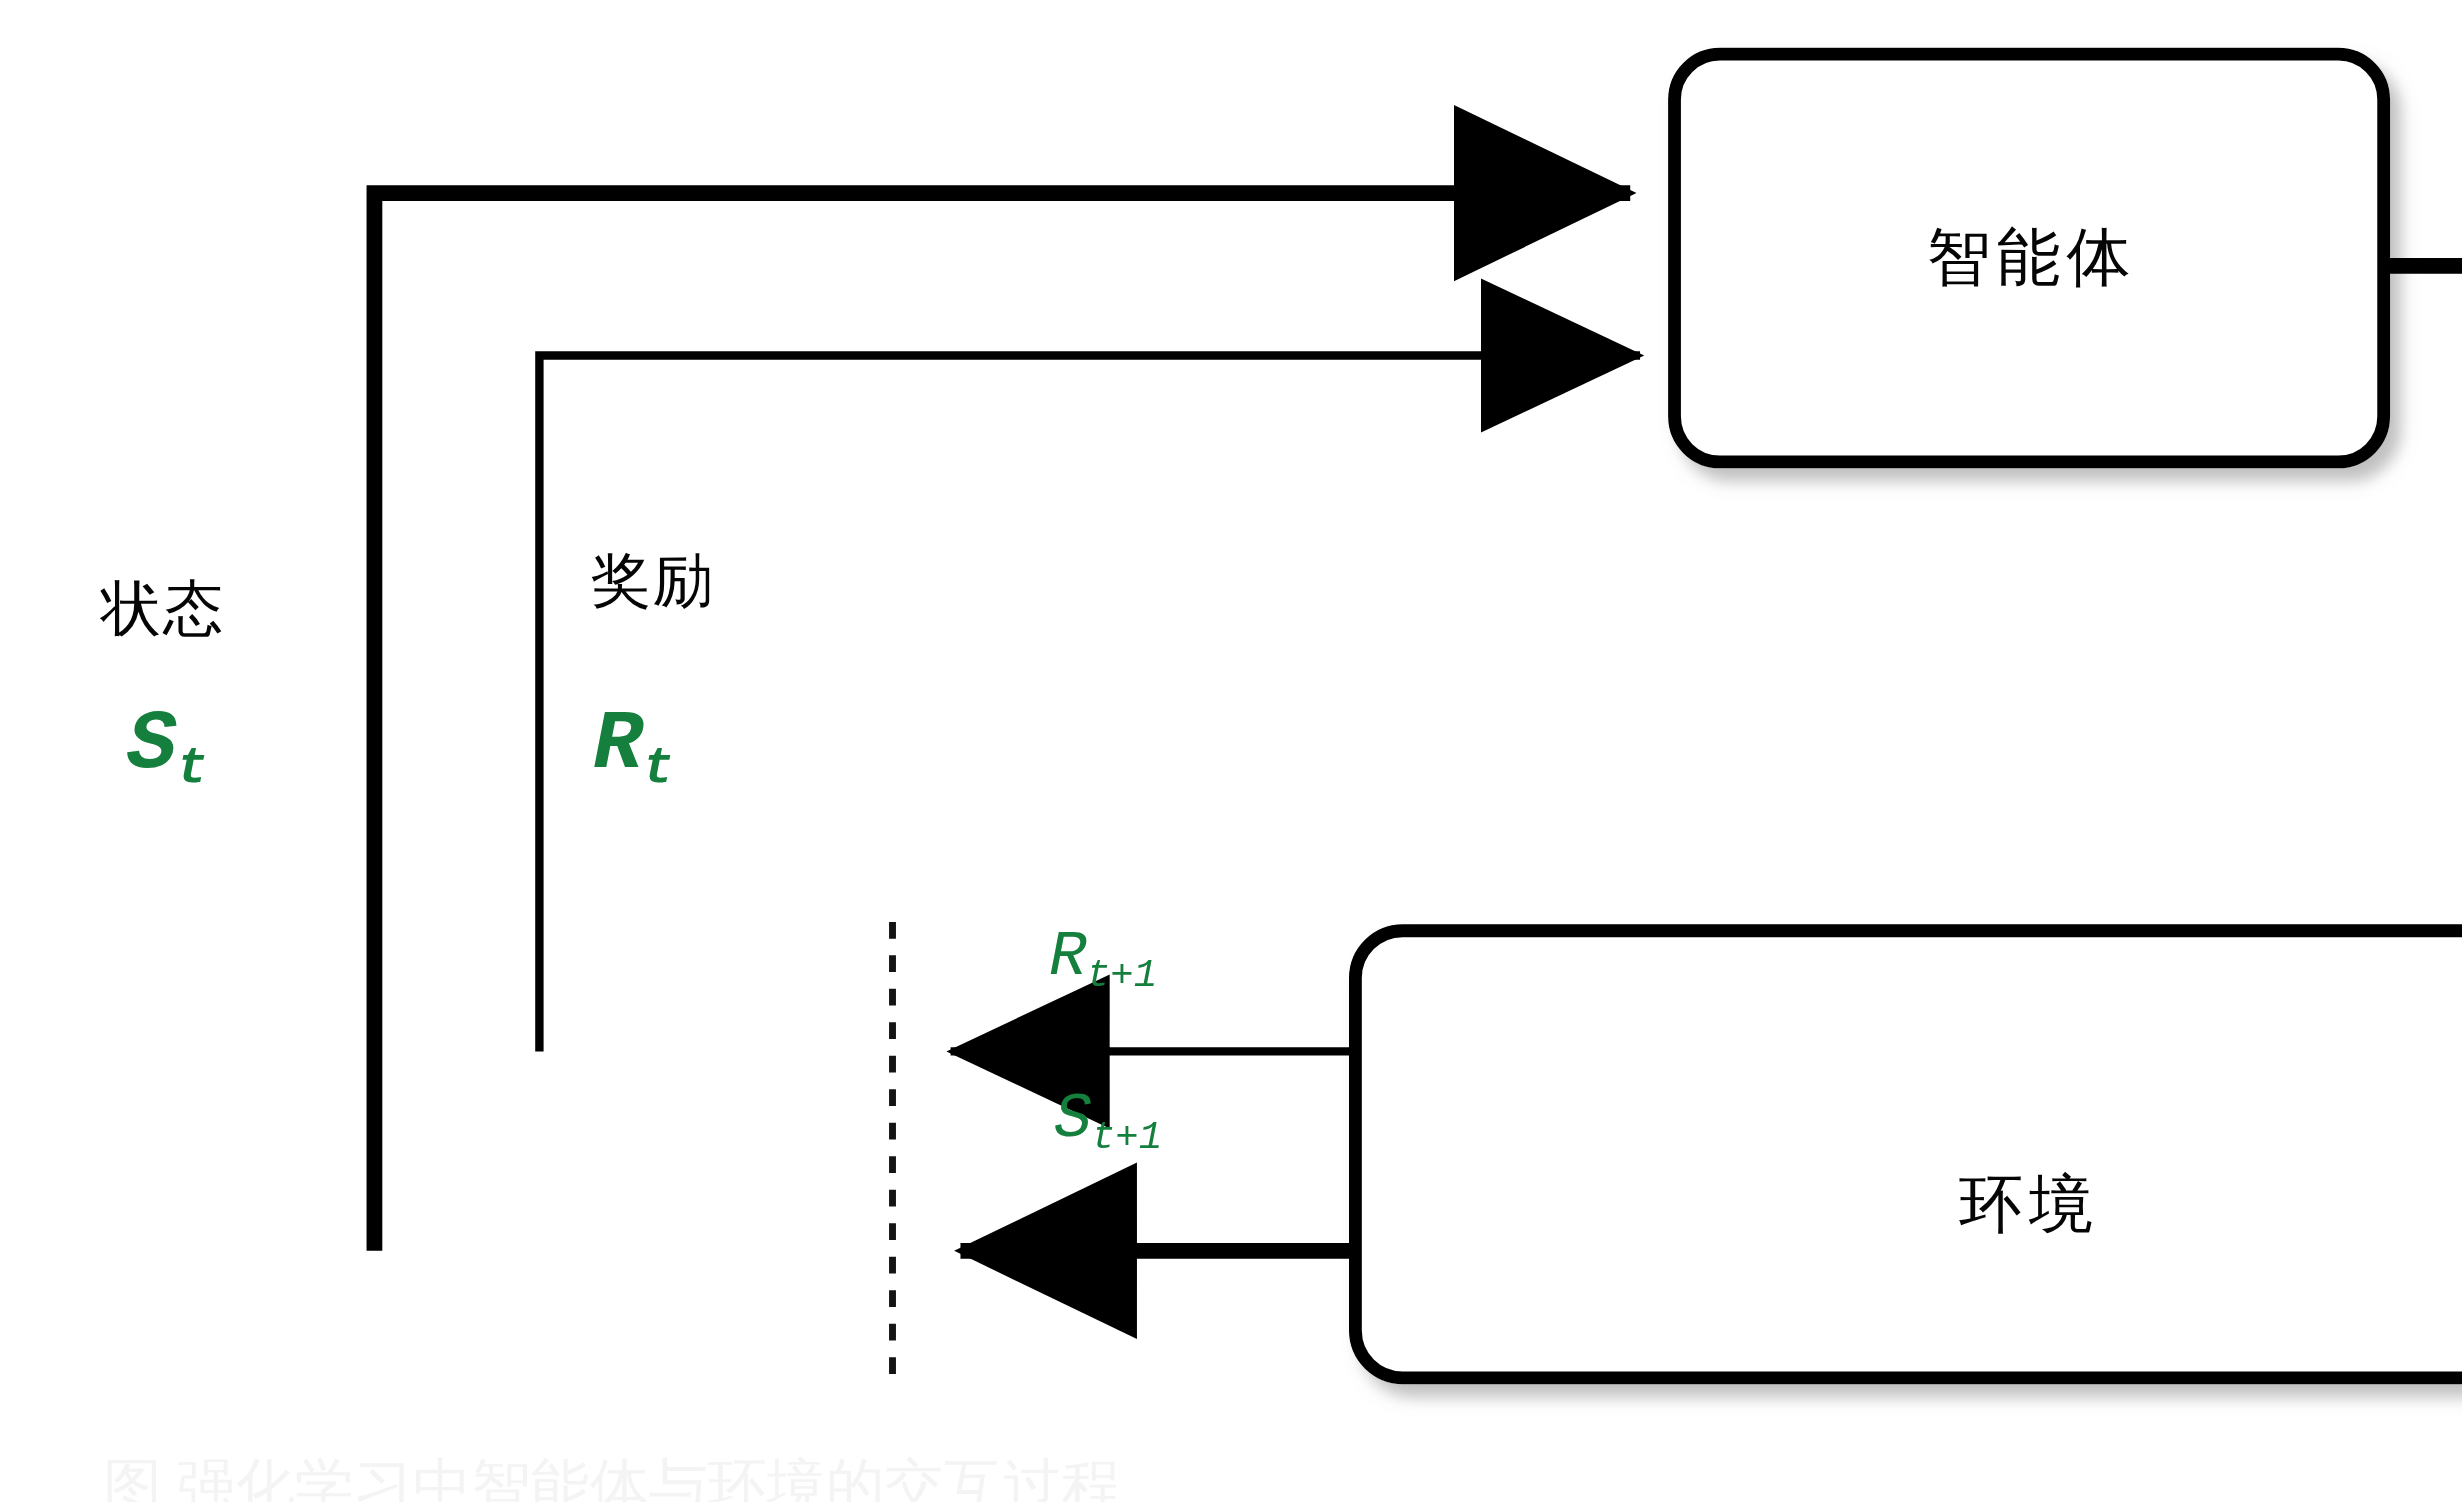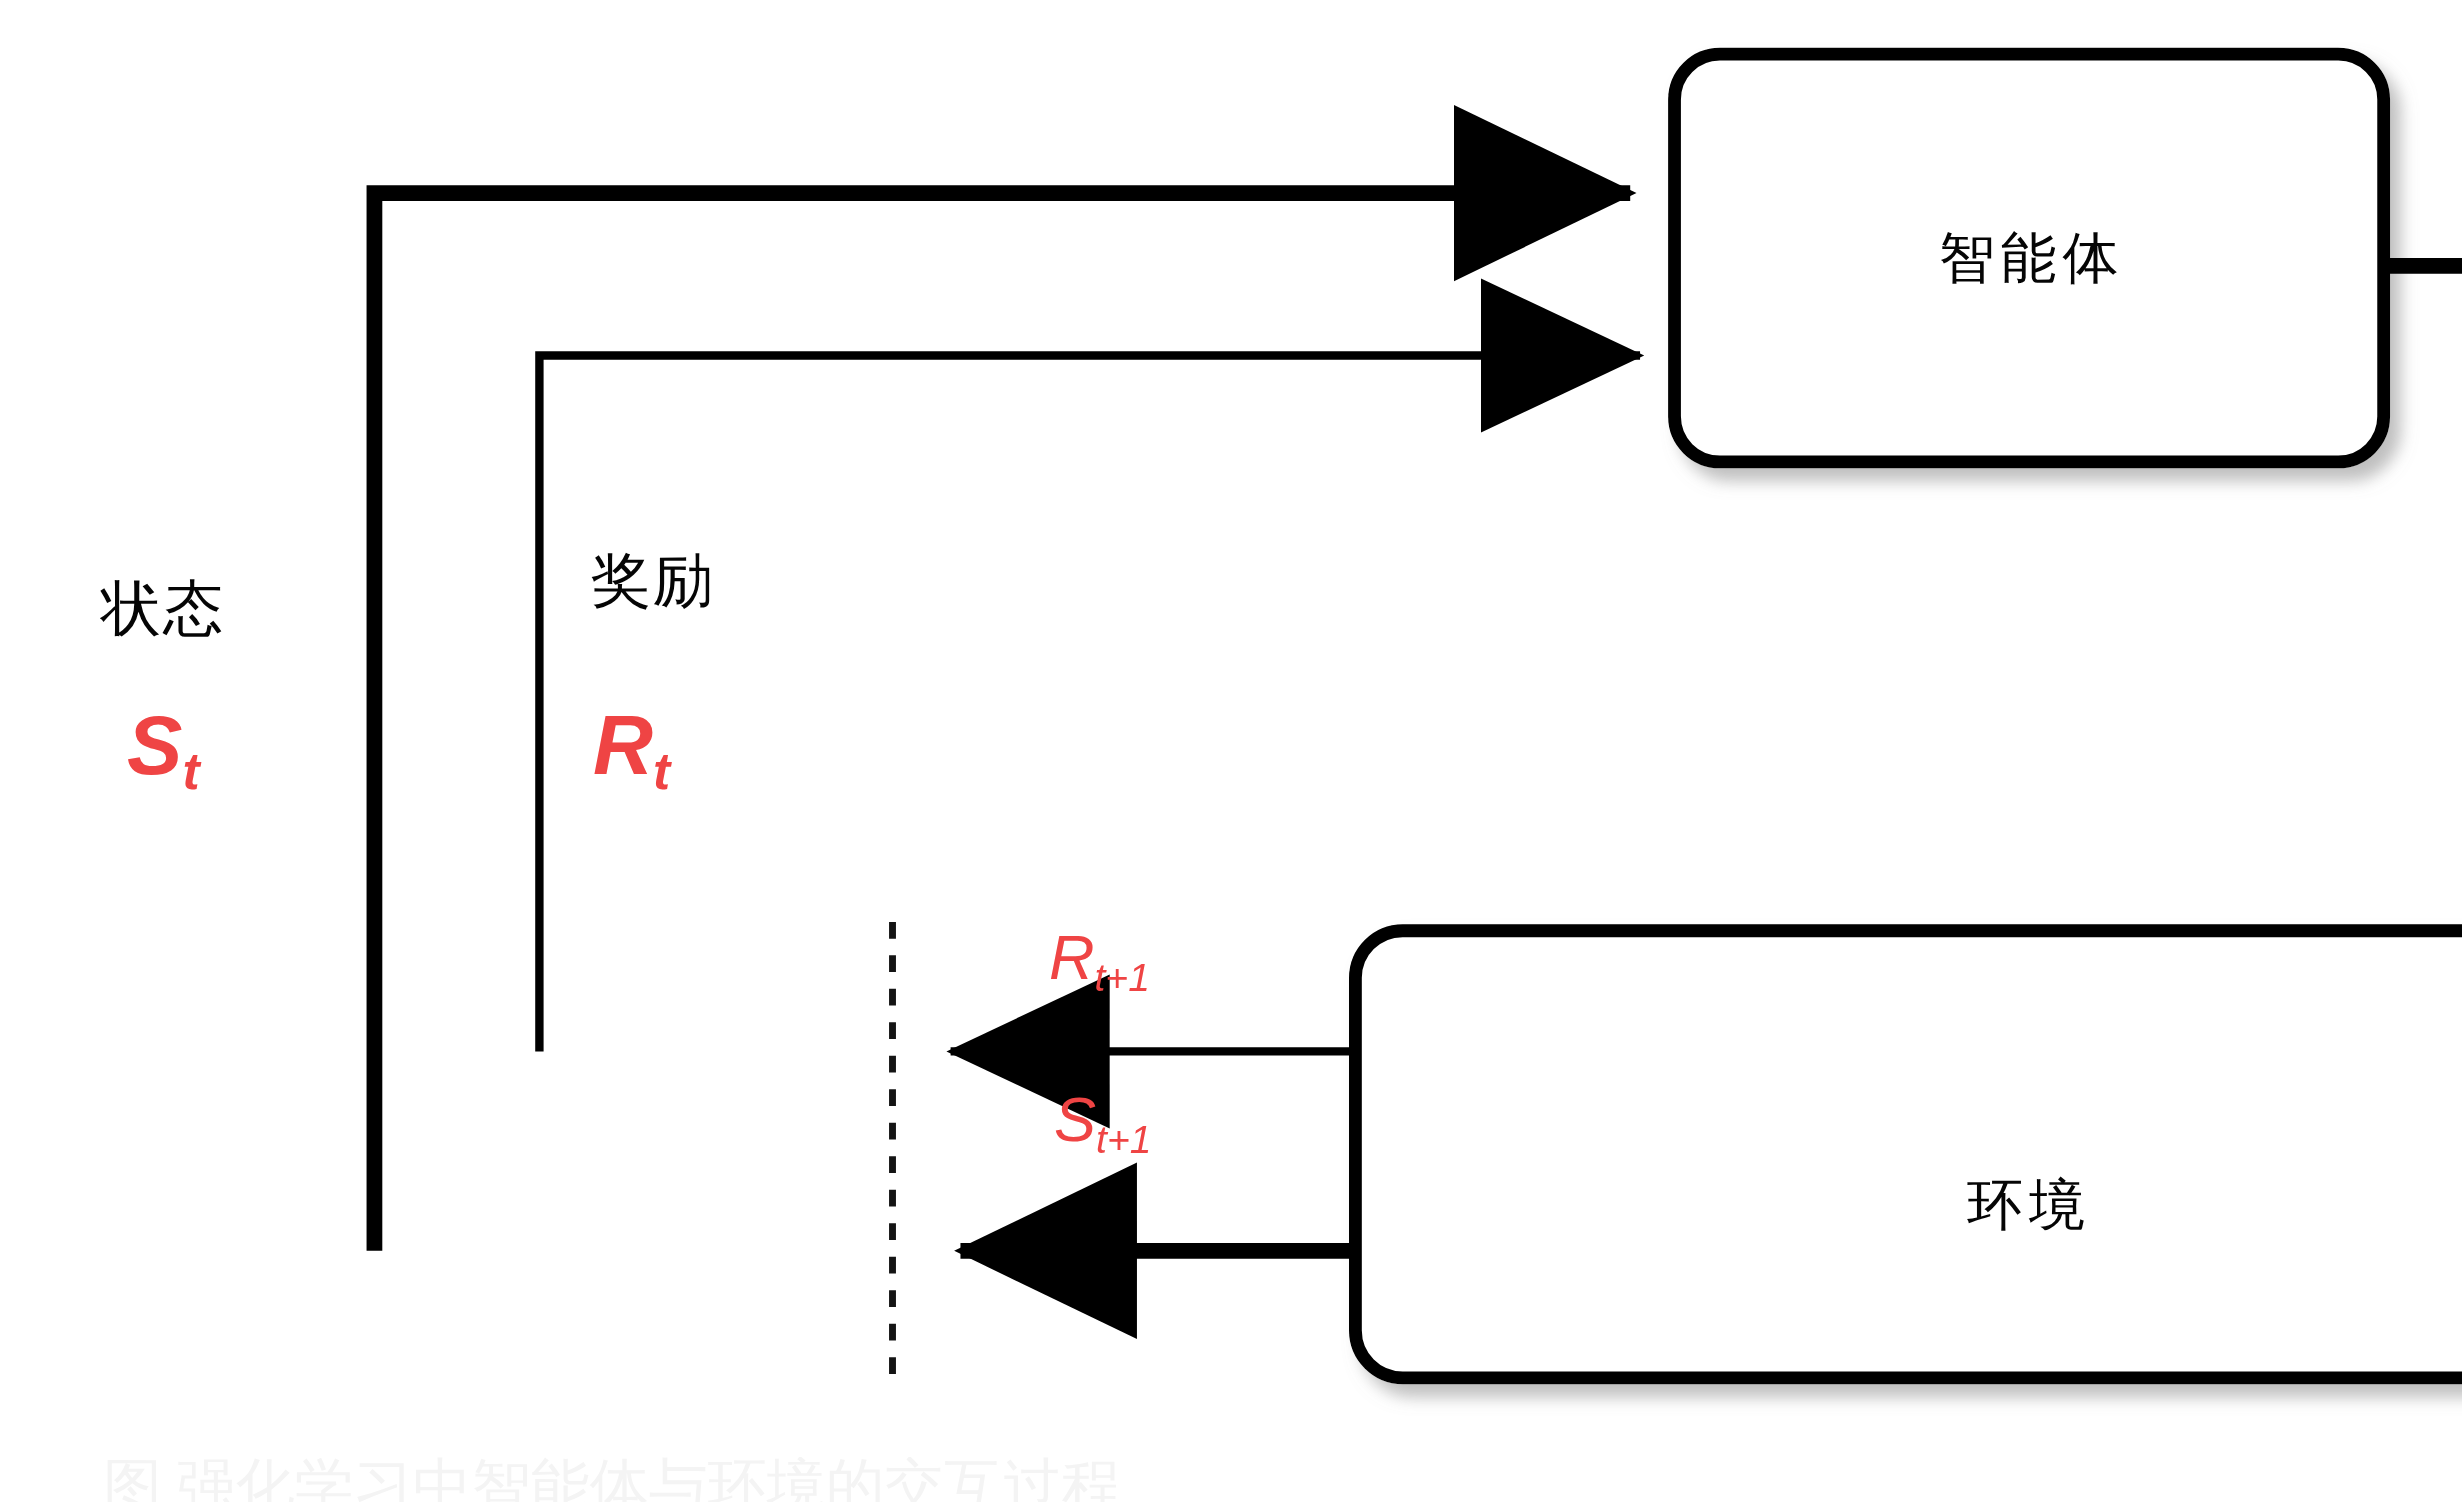--- a/index.html
+++ b/index.html
@@ -7,32 +7,32 @@
   #stage{position:relative;width:3940px;height:1502px;background:#fff;}
   svg.diagram{position:absolute;left:0;top:0;width:3940px;height:1502px;display:block;}
   .cjk-label{
     position:absolute;
     font-family:"Liberation Serif","DejaVu Serif",serif;
     color:#050505;
     white-space:nowrap;
     line-height:1;
   }
   .box-label{
-    font-size:56px;
+    font-size:64px;
     letter-spacing:5.9px;
   }
   .side-label{
     font-size:60px;
     letter-spacing:2px;
   }
   .math{
     position:absolute;
-    font-family:Liberation Sans, sans-serif;
+    font-family:Liberation Mono, monospace;
     font-style:italic;
-    color:#ef4444;
+    color:#15803d;
     white-space:nowrap;
     line-height:1;
   }
   .math .sub{
     font-size:0.62em;
     font-style:italic;
     vertical-align:baseline;
     position:relative;
     top:0.30em;
     letter-spacing:0;

